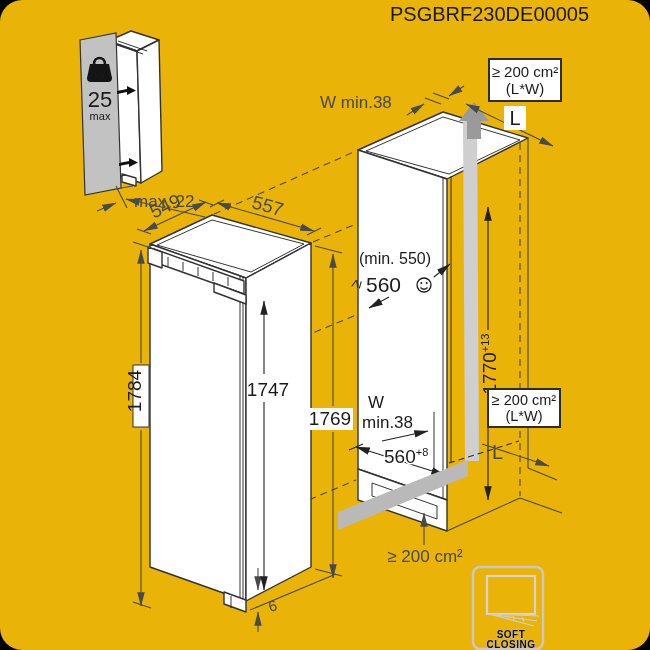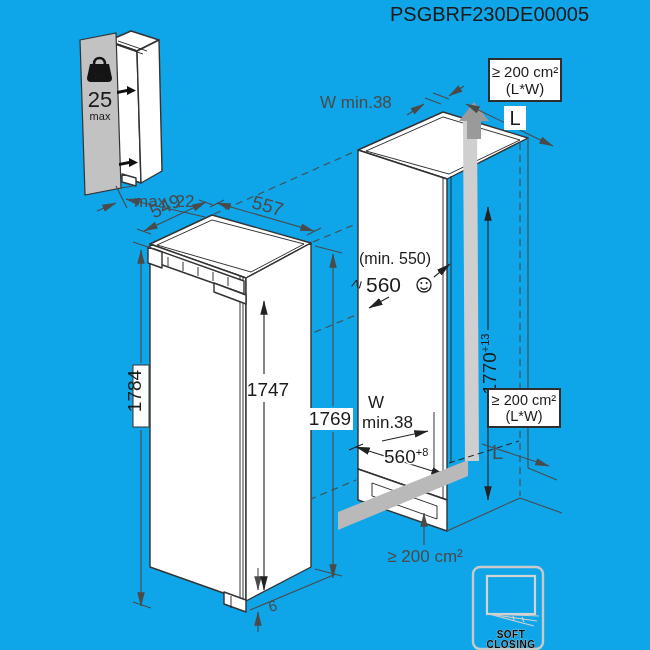--- a/index.html
+++ b/index.html
@@ -1,16 +1,16 @@
 <!DOCTYPE html>
 <html><head>
 <meta charset="utf-8">
 <style>
   html,body{margin:0;padding:0;background:#000;}
-  #stage{width:650px;height:650px;background:#0ea5e9;position:relative;overflow:hidden;}
+  #stage{width:650px;height:650px;background:#eab308;position:relative;overflow:hidden;border-radius:22px;}
   svg{display:block;font-family:"Liberation Sans","DejaVu Sans",sans-serif;}
   text{fill:#1a1a1a;}
   .t-dark{fill:#4a4a4a;}          
   .t-ink{fill:#1a1a1a;}           
   .halo{paint-order:stroke;stroke:#ffffff;stroke-width:3px;stroke-linejoin:round;}
   .outline{fill:#ffffff;stroke:#333333;stroke-width:1.4;stroke-linejoin:round;}
   .thin{fill:none;stroke:#1f1f1f;stroke-width:0.9;}
   .dim-d{stroke:#4a4a4a;stroke-width:1.1;fill:none;}   
   .dim-i{stroke:#222222;stroke-width:1.1;fill:none;}   
   .dash{stroke:#4a4a4a;stroke-width:1.1;fill:none;stroke-dasharray:7 5;}

